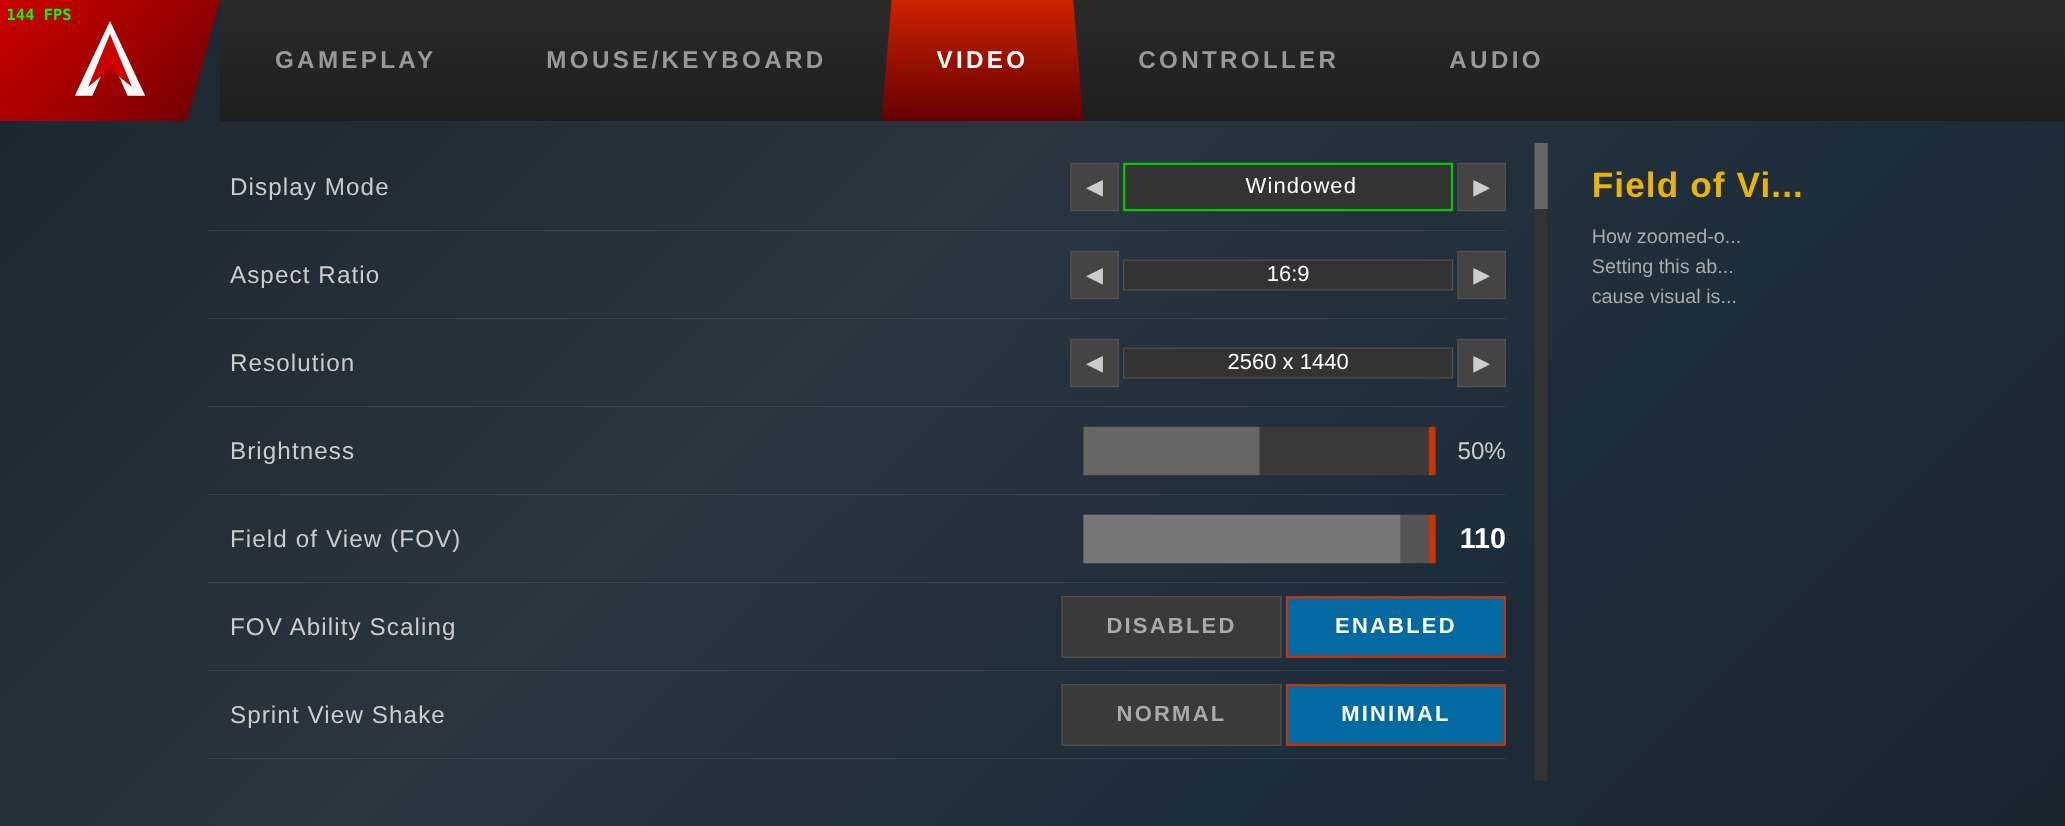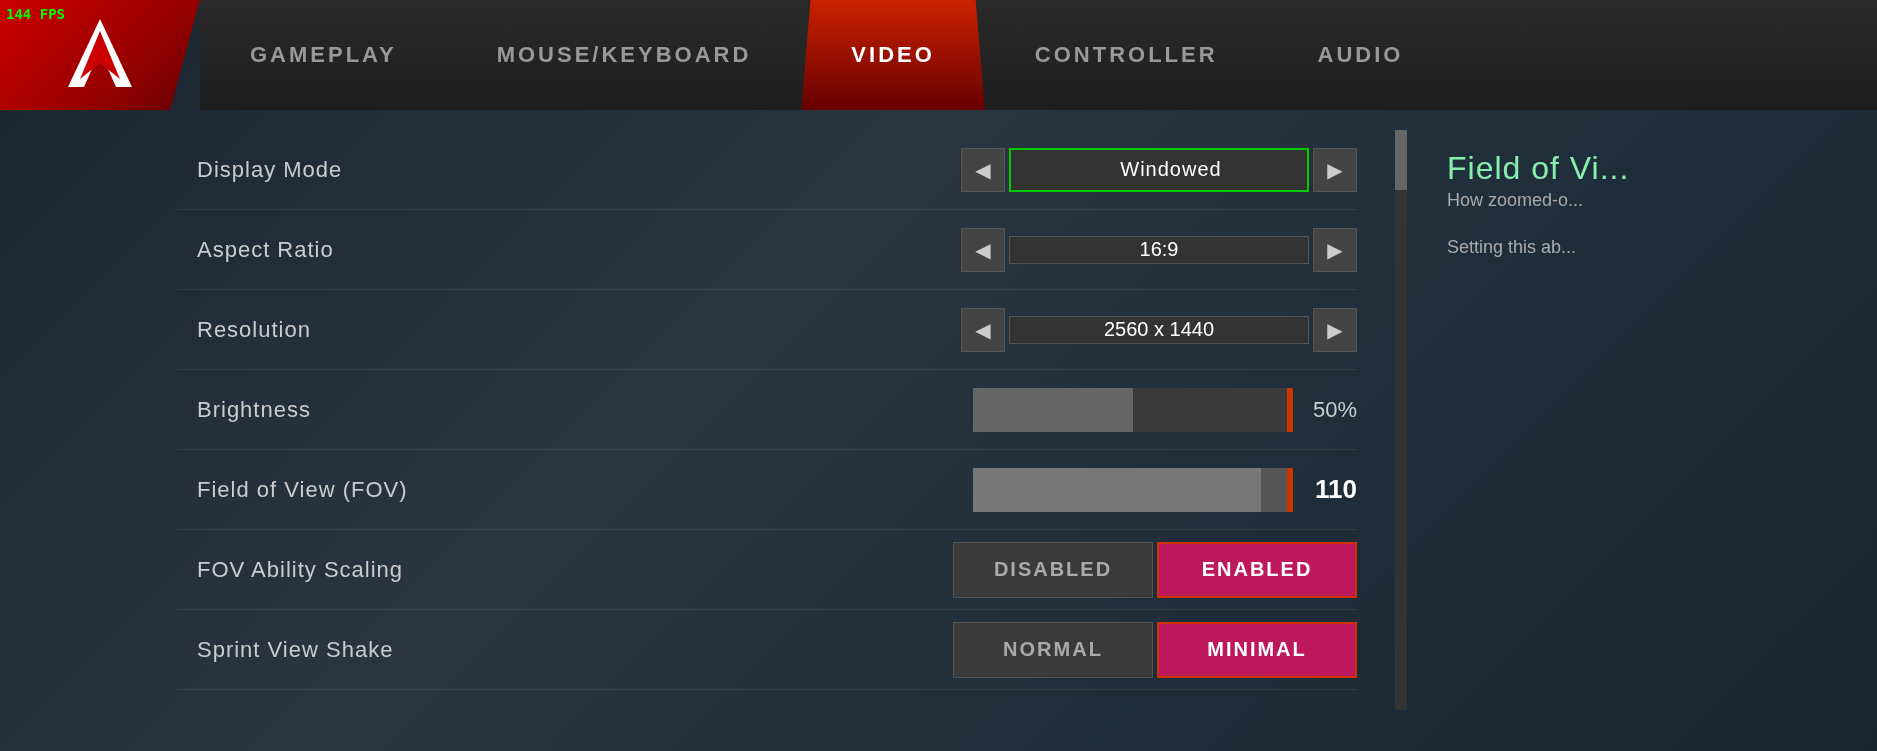--- a/index.html
+++ b/index.html
@@ -92,21 +92,21 @@
       font-size: 14px;
       font-weight: bold;
       z-index: 100;
       font-family: monospace;
     }
 
     
     .main-content {
       position: absolute;
       top: 130px;
-      left: 177px;
+      left: 189px;
       width: 1180px;
       z-index: 5;
     }
 
     
     .setting-row {
       display: flex;
       align-items: center;
       min-height: 80px;
       border-bottom: 1px solid rgba(255,255,255,0.08);
@@ -254,40 +254,41 @@
       font-size: 20px;
       font-weight: 600;
       color: #aaa;
       cursor: pointer;
       letter-spacing: 2px;
       text-transform: uppercase;
       text-align: center;
     }
 
     .toggle-btn.active {
-      background: #be185d;
+      background: #0369a1;
       border: 2px solid #cc3300;
       color: #ffffff;
     }
 
     
     .right-panel {
       position: absolute;
       top: 130px;
       right: 0;
       width: 460px;
       padding: 20px 30px;
       z-index: 5;
     }
 
     .right-panel-title {
       font-size: 32px;
-      font-weight: 400;
-      color: #86efac;
+      font-weight: 700;
+      color: #eab308;
       letter-spacing: 1px;
+      margin-bottom: 15px;
     }
 
     .right-panel-text {
       font-size: 18px;
       color: #aaa;
       line-height: 1.5;
     }
 
     
     .scrollbar-track {
@@ -409,14 +410,15 @@
         <div class="toggle-btn active">Minimal</div>
       </div>
     </div>
   </div>
 
 </div>
 
 <div class="right-panel">
   <div class="right-panel-title">Field of Vi...</div>
   <div class="right-panel-text">How zoomed-o...</div>
-  <div class="right-panel-text" style="margin-top:20px;">Setting this ab...</div>
+  <div class="right-panel-text" style="">Setting this ab...</div>
+  <div class="right-panel-text">cause visual is...</div>
 </div>
 
 </body></html>

